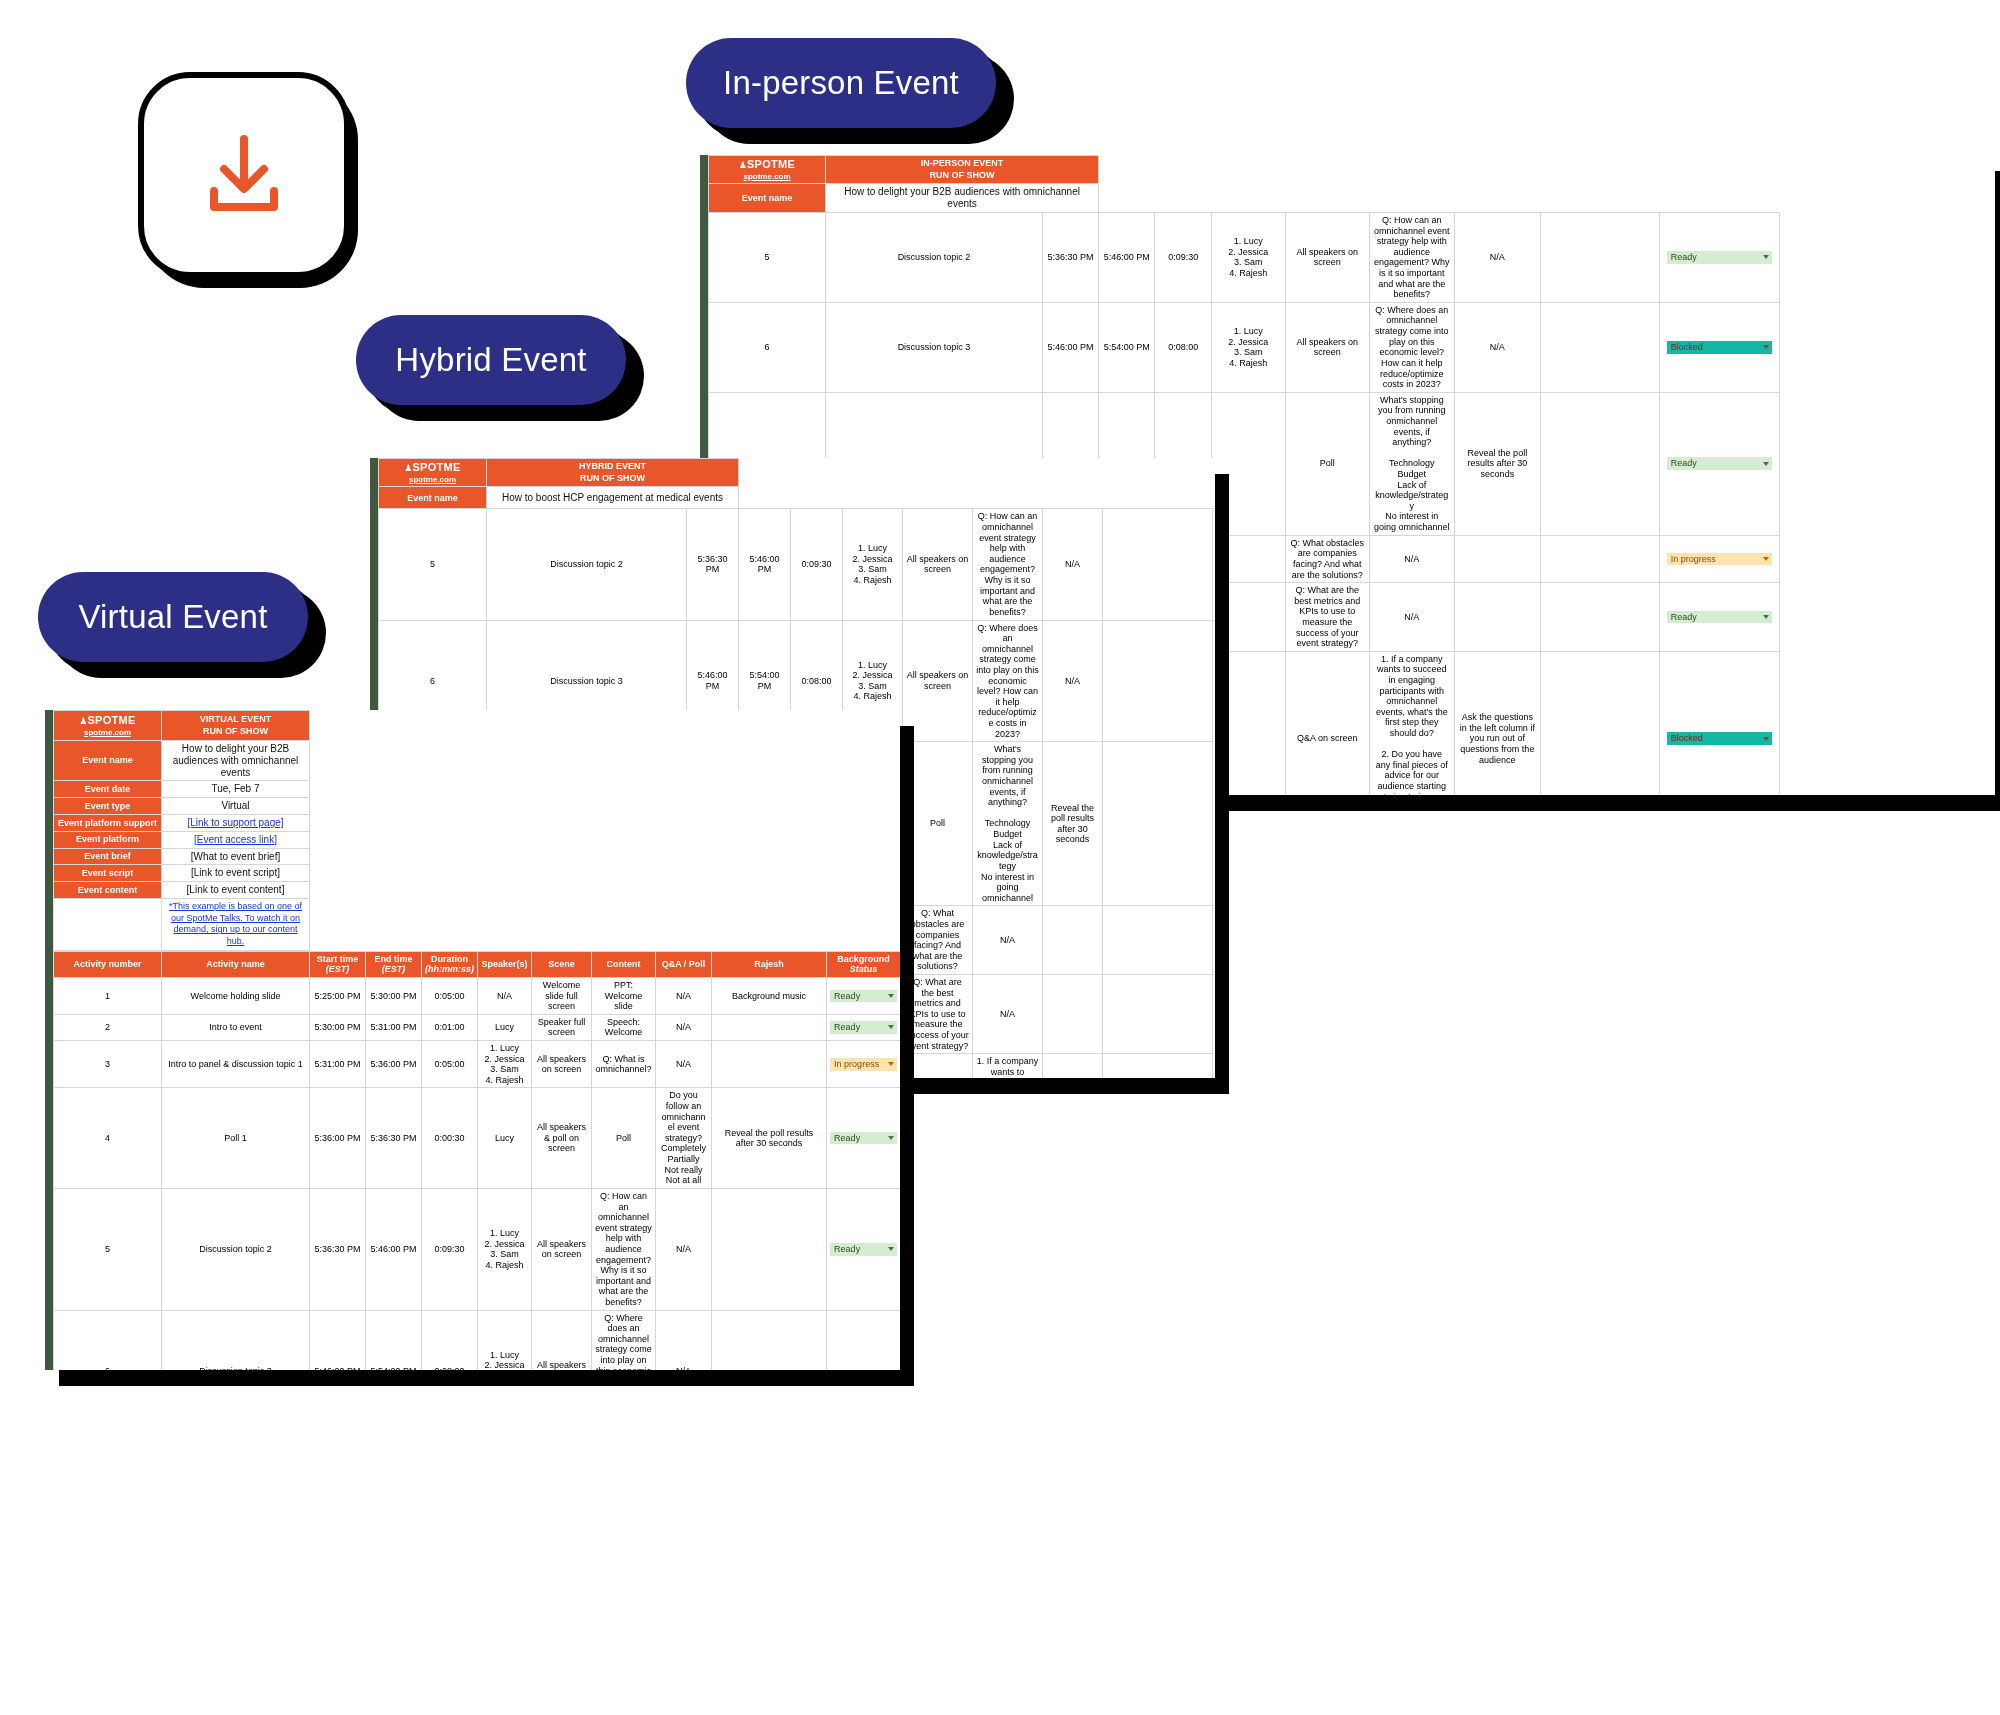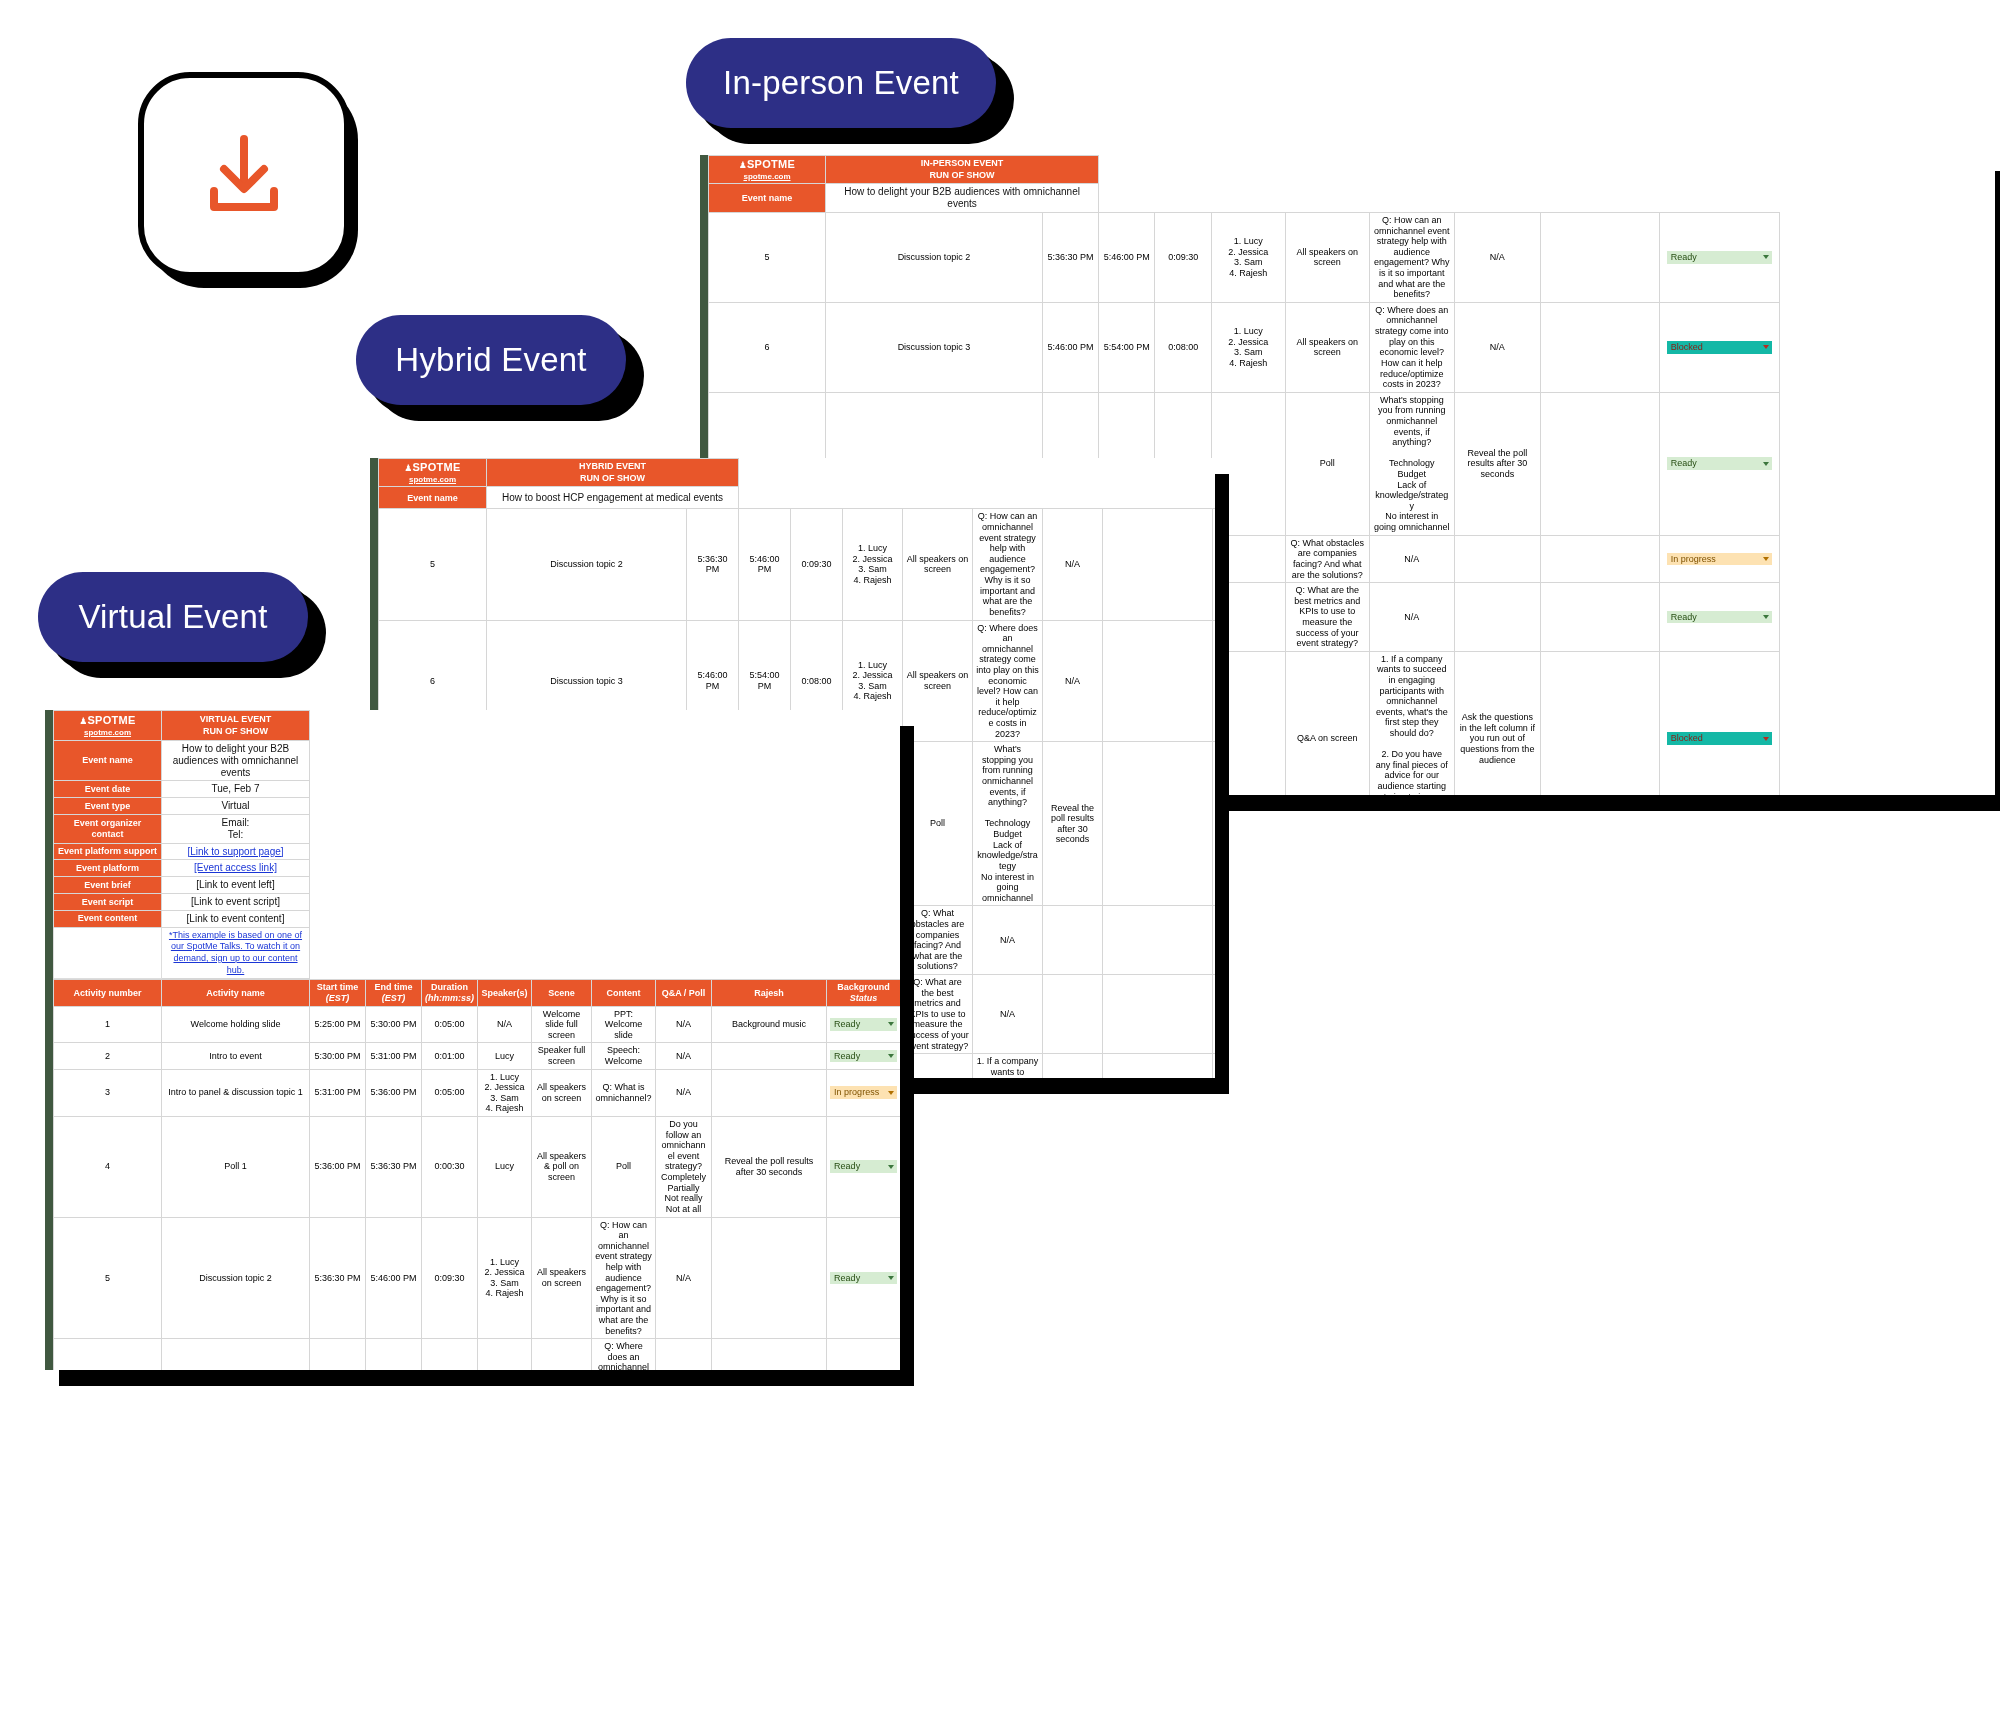--- a/index.html
+++ b/index.html
@@ -337,37 +337,32 @@
             <td class="metalabel">Event date</td>
             <td class="metaval">Tue, Feb 7</td>
             <td style="border: none; background: rgb(255, 255, 255);"></td>
           </tr>
           <tr>
             <td class="metalabel">Event type</td>
             <td class="metaval">Virtual</td>
             <td style="border: none; background: rgb(255, 255, 255);"></td>
           </tr>
           <tr>
-            <td class="metalabel">Event organizer contact</td>
-            <td class="metaval">Email:<br>Tel:</td>
-            <td style="border: none; background: rgb(255, 255, 255);"></td>
-          </tr>
-          <tr>
             <td class="metalabel">Event platform support</td>
             <td class="metaval"><span class="lnk">[Link to support page]</span></td>
             <td style="border: none; background: rgb(255, 255, 255);"></td>
           </tr>
           <tr>
             <td class="metalabel">Event platform</td>
             <td class="metaval"><span class="lnk">[Event access link]</span></td>
             <td style="border: none; background: rgb(255, 255, 255);"></td>
           </tr>
           <tr>
             <td class="metalabel">Event brief</td>
-            <td class="metaval">[Link to event left]</td>
+            <td class="metaval">[What to event brief]</td>
             <td style="border: none; background: rgb(255, 255, 255);"></td>
           </tr>
           <tr>
             <td class="metalabel">Event script</td>
             <td class="metaval">[Link to event script]</td>
             <td style="border: none; background: rgb(255, 255, 255);"></td>
           </tr>
           <tr>
             <td class="metalabel">Event content</td>
             <td class="metaval">[Link to event content]</td>

